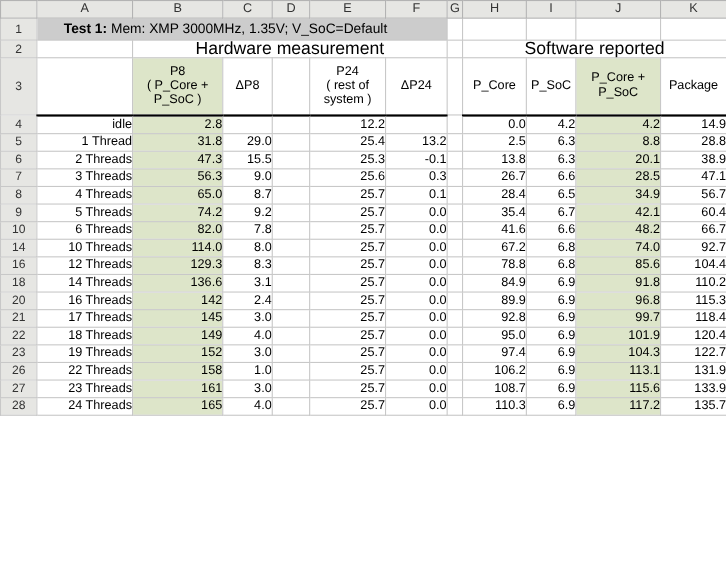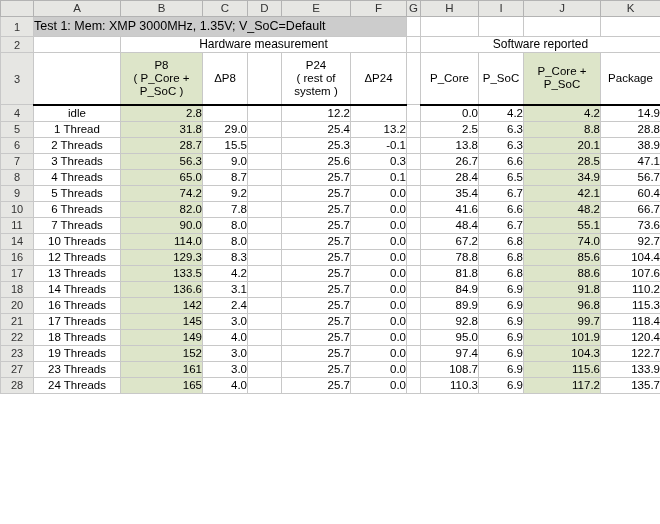--- a/index.html
+++ b/index.html
@@ -52,41 +52,41 @@
     width: 33px;
   }
   
   td.c {
     background: #ffffff;
     height: 16px;
     line-height: 15px;
     padding: 0 2px;
   }
   td.num { text-align: right; }
-  td.txt { text-align: center; }
+  td.txt { text-align: right; }
   
   td.gapcol { background: #ffffff; }
   
   .green { background: #dde5c9 !important; }
   .grey  { background: #cccccc !important; }
   
   td.title {
     text-align: left;
     padding: 0 3px;
     height: 20px;
     line-height: 19px;
     font-size: 12.5px;
   }
-  td.title b { font-weight: normal; }
+  td.title b { font-weight: bold; margin-left: 24px; }
   
   td.group {
     text-align: center;
     height: 16px;
     line-height: 15px;
-    font-size: 12px;
+    font-size: 16px;
   }
   
   td.h3 {
     height: 52px;
     text-align: center;
     white-space: normal;
     line-height: 13px;
     font-size: 11.5px;
     vertical-align: top;
     padding-top: 3px;
@@ -200,21 +200,21 @@
           <td class="c num">13.2</td>
           <td class="c gapcol"></td>
           <td class="c num">2.5</td>
           <td class="c num">6.3</td>
           <td class="c num green">8.8</td>
           <td class="c num">28.8</td>
         </tr>
         <tr>
           <td class="rowhdr">6</td>
           <td class="c txt">2 Threads</td>
-          <td class="c num green">28.7</td>
+          <td class="c num green">47.3</td>
           <td class="c num">15.5</td>
           <td class="c num"></td>
           <td class="c num">25.3</td>
           <td class="c num">-0.1</td>
           <td class="c gapcol"></td>
           <td class="c num">13.8</td>
           <td class="c num">6.3</td>
           <td class="c num green">20.1</td>
           <td class="c num">38.9</td>
         </tr>
@@ -268,34 +268,20 @@
           <td class="c num"></td>
           <td class="c num">25.7</td>
           <td class="c num">0.0</td>
           <td class="c gapcol"></td>
           <td class="c num">41.6</td>
           <td class="c num">6.6</td>
           <td class="c num green">48.2</td>
           <td class="c num">66.7</td>
         </tr>
         <tr>
-          <td class="rowhdr">11</td>
-          <td class="c txt">7 Threads</td>
-          <td class="c num green">90.0</td>
-          <td class="c num">8.0</td>
-          <td class="c num"></td>
-          <td class="c num">25.7</td>
-          <td class="c num">0.0</td>
-          <td class="c gapcol"></td>
-          <td class="c num">48.4</td>
-          <td class="c num">6.7</td>
-          <td class="c num green">55.1</td>
-          <td class="c num">73.6</td>
-        </tr>
-        <tr>
           <td class="rowhdr">14</td>
           <td class="c txt">10 Threads</td>
           <td class="c num green">114.0</td>
           <td class="c num">8.0</td>
           <td class="c num"></td>
           <td class="c num">25.7</td>
           <td class="c num">0.0</td>
           <td class="c gapcol"></td>
           <td class="c num">67.2</td>
           <td class="c num">6.8</td>
@@ -310,34 +296,20 @@
           <td class="c num"></td>
           <td class="c num">25.7</td>
           <td class="c num">0.0</td>
           <td class="c gapcol"></td>
           <td class="c num">78.8</td>
           <td class="c num">6.8</td>
           <td class="c num green">85.6</td>
           <td class="c num">104.4</td>
         </tr>
         <tr>
-          <td class="rowhdr">17</td>
-          <td class="c txt">13 Threads</td>
-          <td class="c num green">133.5</td>
-          <td class="c num">4.2</td>
-          <td class="c num"></td>
-          <td class="c num">25.7</td>
-          <td class="c num">0.0</td>
-          <td class="c gapcol"></td>
-          <td class="c num">81.8</td>
-          <td class="c num">6.8</td>
-          <td class="c num green">88.6</td>
-          <td class="c num">107.6</td>
-        </tr>
-        <tr>
           <td class="rowhdr">18</td>
           <td class="c txt">14 Threads</td>
           <td class="c num green">136.6</td>
           <td class="c num">3.1</td>
           <td class="c num"></td>
           <td class="c num">25.7</td>
           <td class="c num">0.0</td>
           <td class="c gapcol"></td>
           <td class="c num">84.9</td>
           <td class="c num">6.9</td>
@@ -394,20 +366,34 @@
           <td class="c num"></td>
           <td class="c num">25.7</td>
           <td class="c num">0.0</td>
           <td class="c gapcol"></td>
           <td class="c num">97.4</td>
           <td class="c num">6.9</td>
           <td class="c num green">104.3</td>
           <td class="c num">122.7</td>
         </tr>
         <tr>
+          <td class="rowhdr">26</td>
+          <td class="c txt">22 Threads</td>
+          <td class="c num green">158</td>
+          <td class="c num">1.0</td>
+          <td class="c num"></td>
+          <td class="c num">25.7</td>
+          <td class="c num">0.0</td>
+          <td class="c gapcol"></td>
+          <td class="c num">106.2</td>
+          <td class="c num">6.9</td>
+          <td class="c num green">113.1</td>
+          <td class="c num">131.9</td>
+        </tr>
+        <tr>
           <td class="rowhdr">27</td>
           <td class="c txt">23 Threads</td>
           <td class="c num green">161</td>
           <td class="c num">3.0</td>
           <td class="c num"></td>
           <td class="c num">25.7</td>
           <td class="c num">0.0</td>
           <td class="c gapcol"></td>
           <td class="c num">108.7</td>
           <td class="c num">6.9</td>

